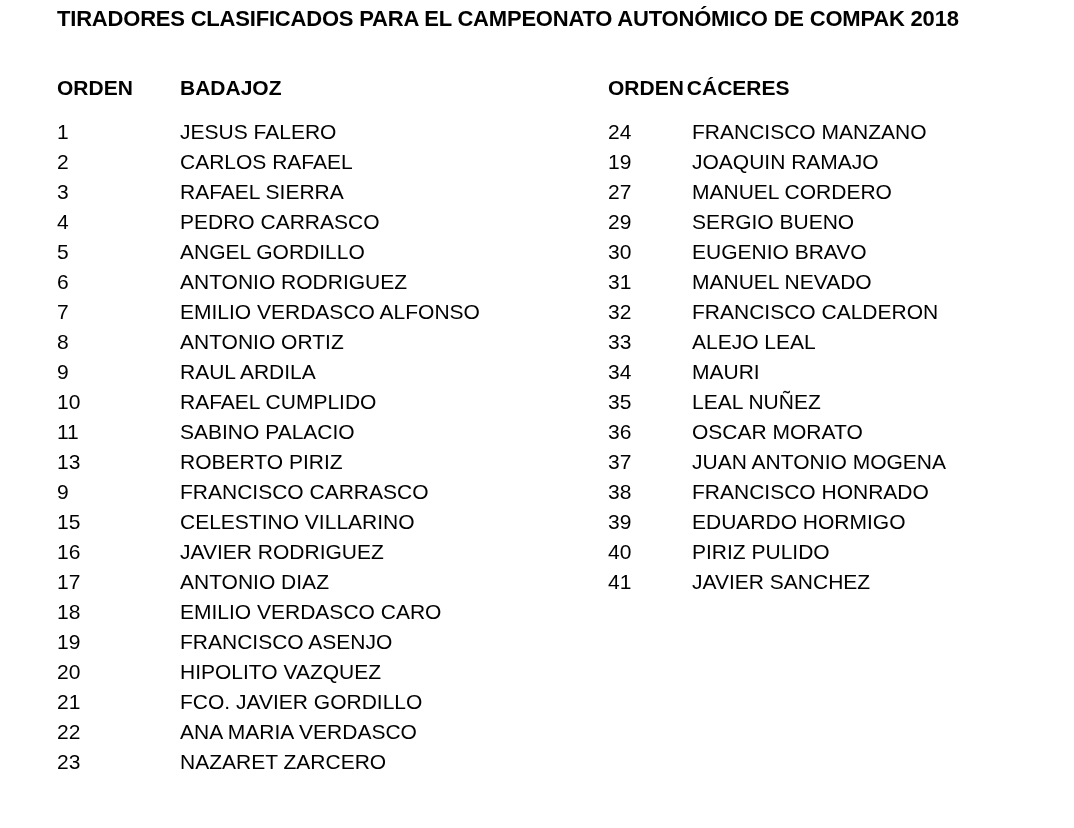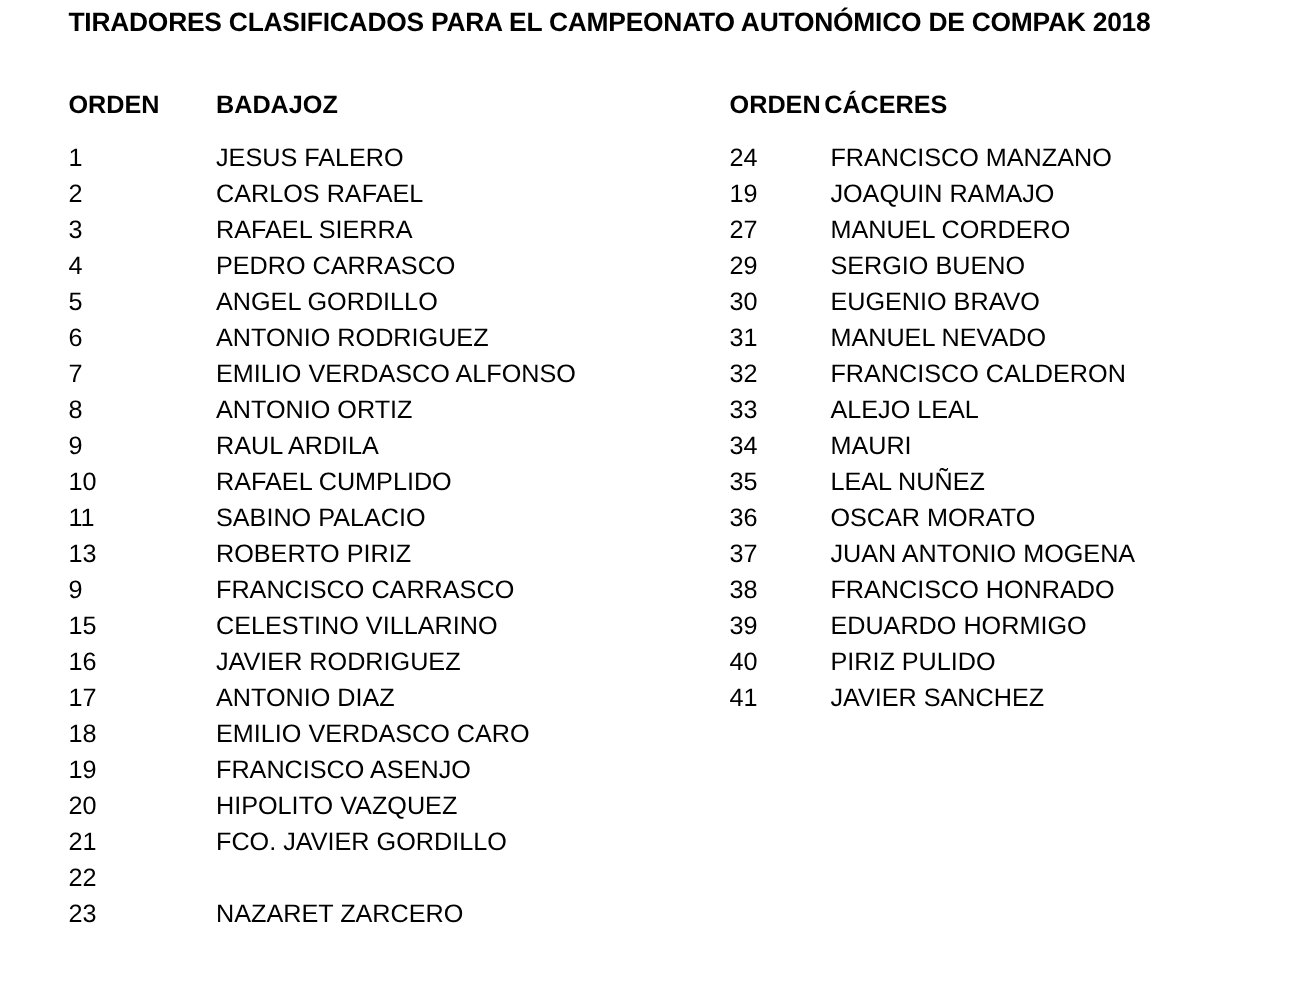--- a/index.html
+++ b/index.html
@@ -159,20 +159,21 @@
           <div class="row">
             <span class="orden">20</span>
             <span class="name">HIPOLITO VAZQUEZ</span>
           </div>
           <div class="row">
             <span class="orden">21</span>
             <span class="name">FCO. JAVIER GORDILLO</span>
           </div>
           <div class="row">
             <span class="orden">22</span>
+            <span class="name">ANA MARIA VERDASCO</span>
           </div>
           <div class="row">
             <span class="orden">23</span>
             <span class="name">NAZARET ZARCERO</span>
           </div>
         </div>
     </section>
 
     <section class="roster roster-right">
       <div class="hdr">

